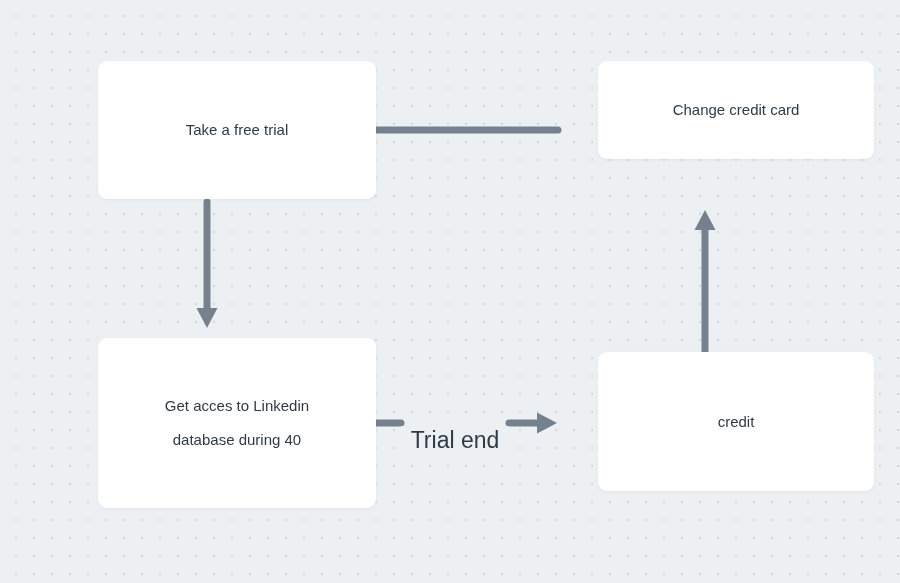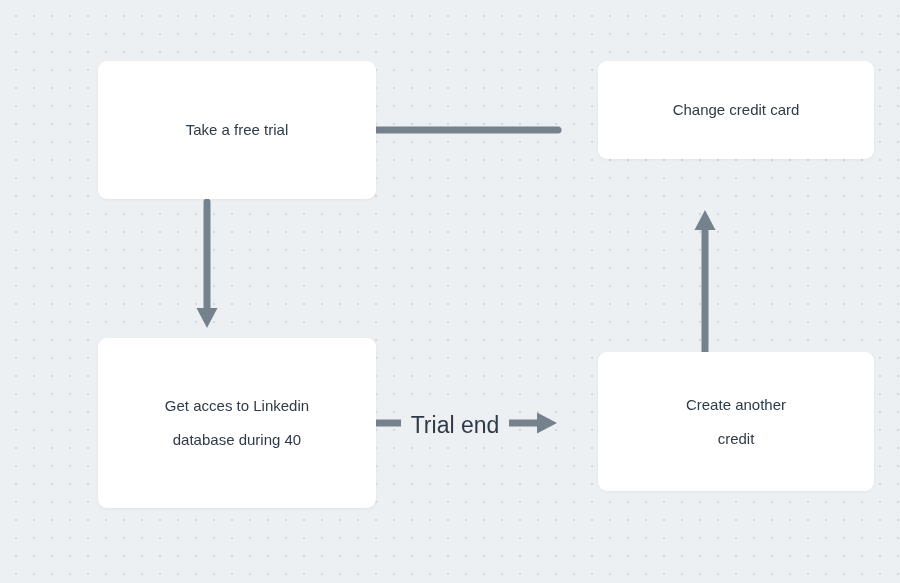--- a/index.html
+++ b/index.html
@@ -54,21 +54,21 @@
     margin-left: 32px;
   }
   .node span { display: block; }
   .node-take-trial     { left: 66px;  top: 61px;  width: 278px; height: 138px; }
   .node-change-card    { left: 566px; top: 61px;  width: 276px; height: 98px; }
   .node-linkedin       { left: 66px;  top: 338px; width: 278px; height: 170px; align-items: center; }
   .node-create-account { left: 566px; top: 352px; width: 276px; height: 139px; }
   .edge-label {
     position: absolute;
     left: 401px;
-    top: 411px;
+    top: 426px;
     width: 108px;
     height: 28px;
     line-height: 28px;
     text-align: center;
     font-size: 23px;
     font-weight: 500;
     color: var(--text, #2e3b47);
     background: var(--canvas-bg, #edf0f3);
   }
 </style>
@@ -115,20 +115,19 @@
 
   <div class="node node-linkedin">
     <div>
       <span>Get acces to Linkedin</span>
       <span>database during 40</span>
     </div>
   </div>
 
   <div class="node node-create-account">
     <div>
-      <span>Create another</span>
       <span>credit</span>
     </div>
   </div>
 
   <div class="edge-label">Trial end</div>
 
 </div>
 
 </body></html>

